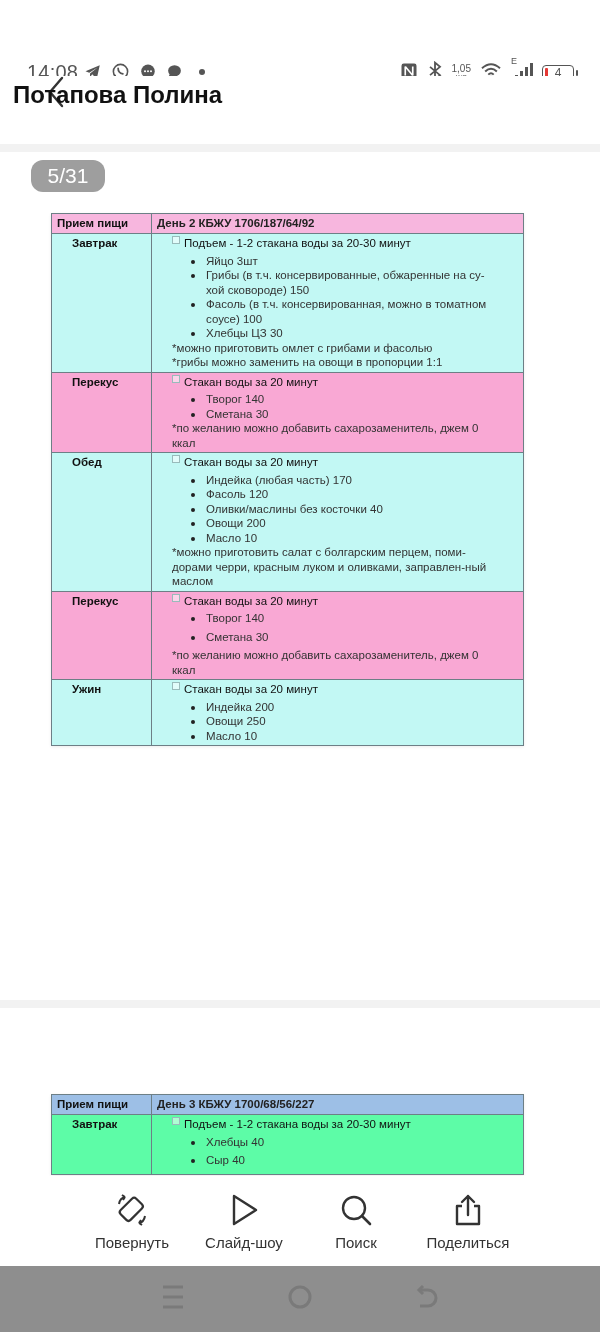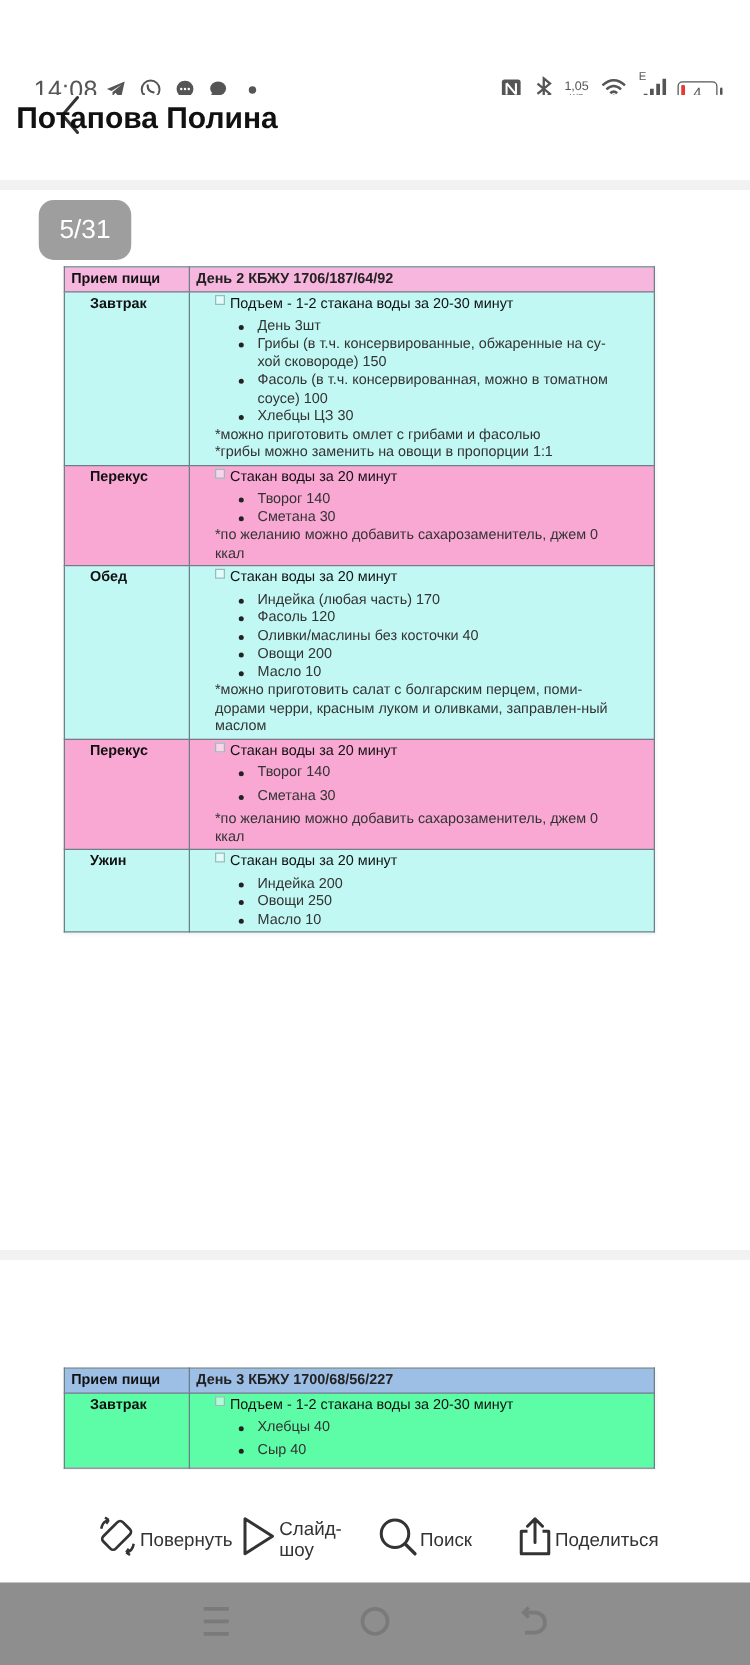--- a/index.html
+++ b/index.html
@@ -20,21 +20,21 @@
 
     
     .app-header { position: absolute; left: 0; top: 76px; width: 600px; height: 68px; background: #fff; }
     .back-button { position: absolute; left: 38px; top: 0; width: 36px; height: 36px; display: flex; align-items: center; justify-content: center; cursor: pointer; }
     .header-title { position: absolute; left: 0; right: 0; top: 5px; text-align: left; font-size: 24px; font-weight: bold; color: #111; margin-left: 13px; }
 
     
     .viewer { position: absolute; left: 0; top: 144px; width: 600px; height: 1032px; background: #ffffff; overflow: hidden; }
     .page-sep { position: absolute; left: 0; width: 600px; height: 8px; background: #f2f2f2; }
 
-    .page-counter { position: absolute; left: 31px; top: 16px; width: 74px; height: 48px; background: #9e9e9e; border-radius: 12px; color: #fff; font-size: 21px; display: flex; align-items: center; justify-content: center; }
+    .page-counter { position: absolute; left: 31px; top: 16px; width: 74px; height: 32px; background: #9e9e9e; border-radius: 12px; color: #fff; font-size: 21px; display: flex; align-items: center; justify-content: center; }
 
     
     .doc-table { position: absolute; left: 51px; width: 473px; border-collapse: collapse; font-size: 11.5px; color: #222; box-shadow: 0 1px 3px rgba(0,0,0,0.08); }
     .doc-table td { border: 1px solid #6d7f86; vertical-align: top; padding: 2px 20px; line-height: 14.5px; }
     .doc-table td.meal { width: 100px; font-weight: bold; color: #111; }
     .doc-table tr.head td { font-weight: bold; padding: 2px 5px; height: 20px; }
     .doc-table .water { font-weight: normal; color: #111; display: flex; align-items: flex-start; }
     .doc-table .checkbox { display: inline-block; width: 8px; height: 8px; border: 1px solid #9bb; margin-right: 4px; background: rgba(255,255,255,0.5); }
     .doc-table ul { list-style: none; padding-left: 18px; margin: 3px 0 0 0; }
     .doc-table ul li { position: relative; padding-left: 16px; color: #333; }
@@ -43,21 +43,21 @@
     .doc-table ul.spaced li { margin-bottom: 4px; }
 
     .day2 tr.head td { background: #f7b6de; }
     .day2 tr.cyan td { background: #c2f8f4; }
     .day2 tr.white td { background: #f9a8d4; }
     .day3 tr.head td { background: #9dbfe6; }
     .day3 tr.green td { background: #5dfca7; }
 
     
     .toolbar { position: absolute; left: 0; top: 1176px; width: 600px; height: 90px; background: #fff; display: flex; justify-content: center; }
-    .tool { width: 112px; display: flex; align-items: center; padding-top: 16px; cursor: pointer; }
+    .tool { width: 112px; display: flex; flex-direction: column; align-items: center; padding-top: 16px; cursor: pointer; }
     .tool .tool-icon { width: 36px; height: 36px; display: flex; align-items: center; justify-content: center; }
     .tool .tool-label { margin-top: 6px; font-size: 15px; color: #333; }
 
     
     .nav-bar { position: absolute; left: 0; top: 1266px; width: 600px; height: 66px; background: #8e8e8e; display: flex; justify-content: space-around; align-items: center; padding: 0 110px; }
     .nav-btn { width: 40px; height: 40px; display: flex; align-items: center; justify-content: center; cursor: pointer; }
   </style>
 </head>
 <body>
 
@@ -159,21 +159,21 @@
     </tr>
 
     <tr class="cyan">
       <td class="meal">Завтрак</td>
       <td>
         <div class="water">
               <span class="checkbox"></span>
               <span>Подъем - 1-2 стакана воды за 20-30 минут</span>
             </div>
         <ul>
-          <li>День 3шт</li>
+          <li>Яйцо 3шт</li>
           <li>Грибы (в т.ч. консервированные, обжаренные на су-хой сковороде) 150</li>
           <li>Фасоль (в т.ч. консервированная, можно в томатном соусе) 100</li>
           <li>Хлебцы ЦЗ 30</li>
         </ul>
         <div class="note">*можно приготовить омлет с грибами и фасолью</div>
         <div class="note">*грибы можно заменить на овощи в пропорции 1:1</div>
       </td>
     </tr>
 
     <tr class="white">

